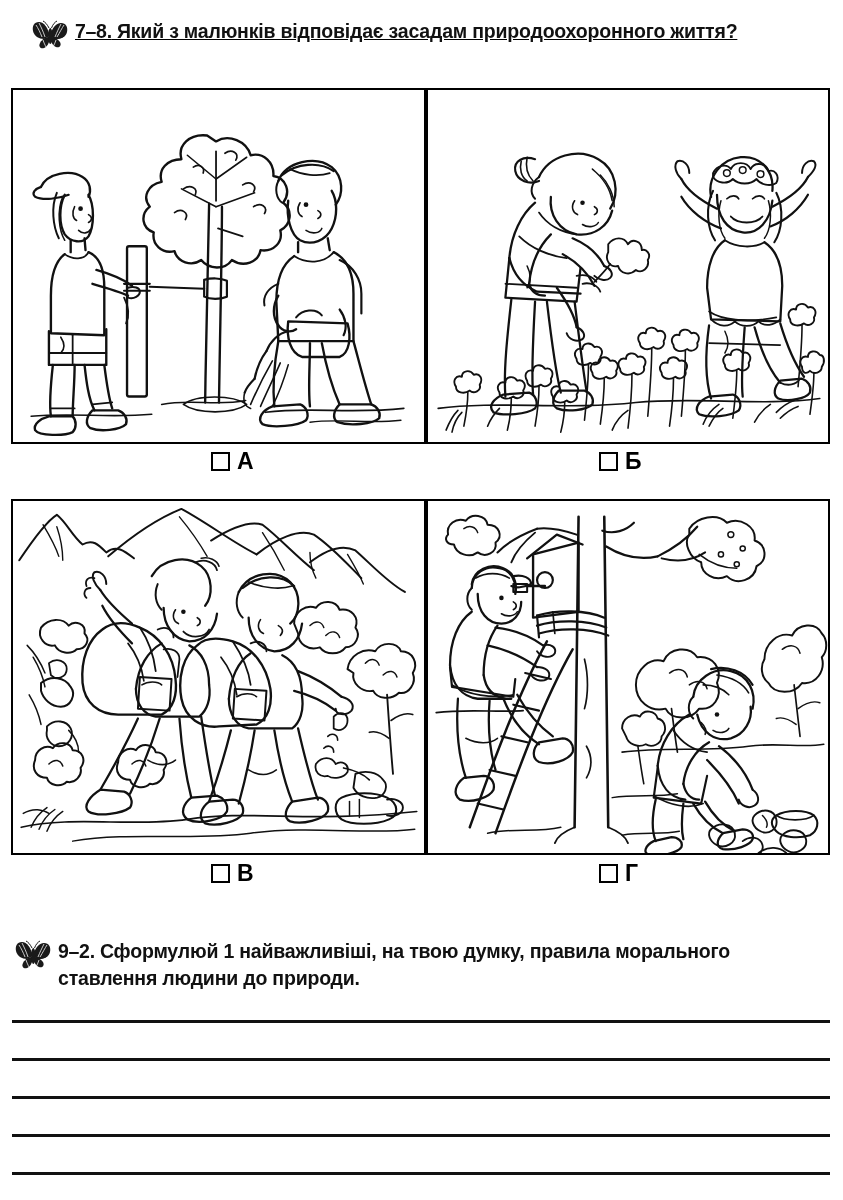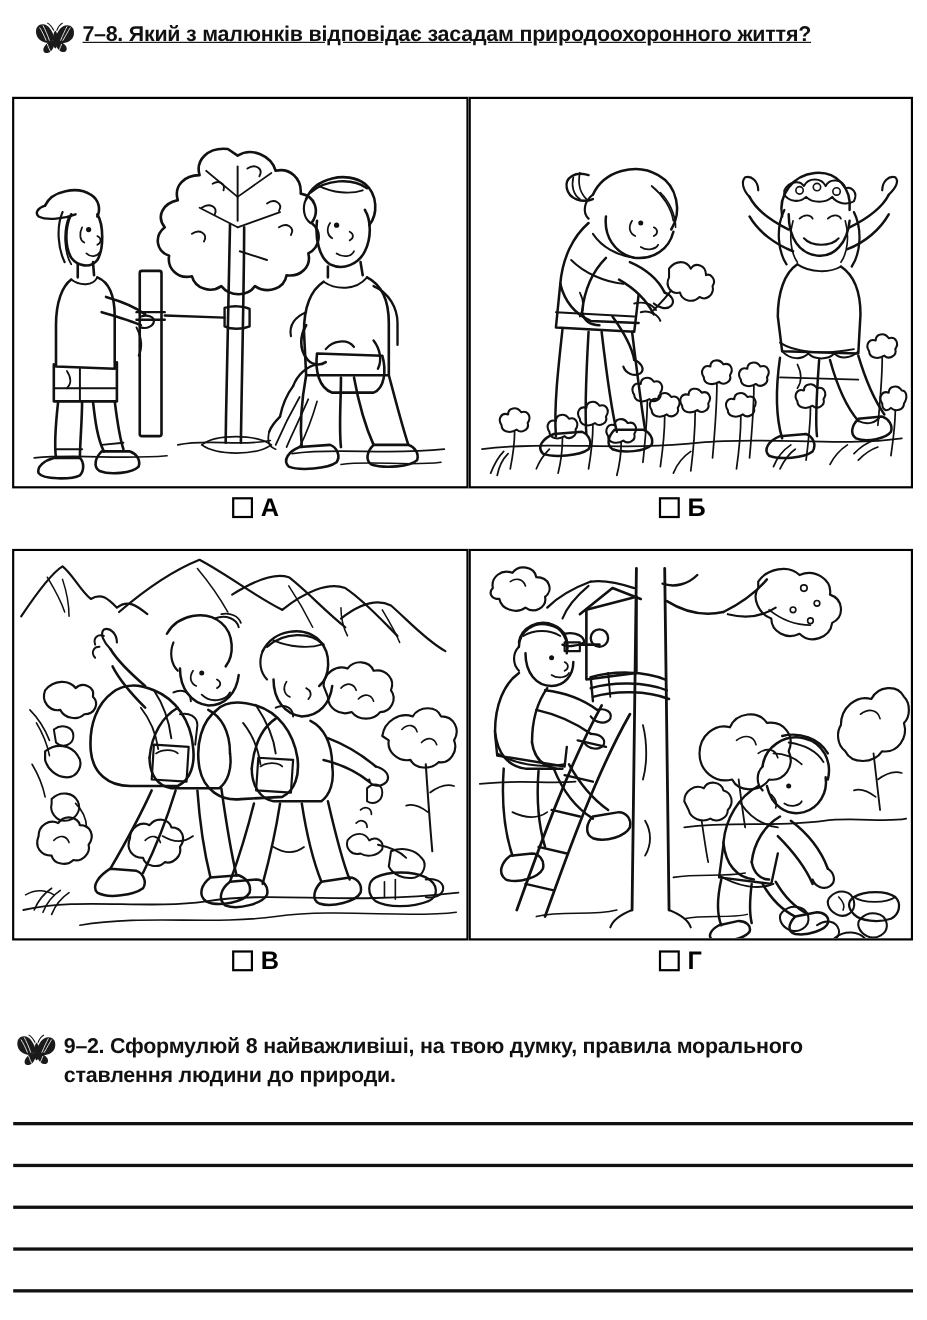--- a/index.html
+++ b/index.html
@@ -748,21 +748,21 @@
           <path d="M5 5 C7 8 9 12 11 17"></path>
           <path d="M8 3 C10 7 12 11 14 17"></path>
           <path d="M33 5 C31 8 29 12 26 17"></path>
           <path d="M30 4 C28 8 26 12 24 17"></path>
           <path d="M12 20 C13 23 14 25 15 27"></path>
           <path d="M25 20 C24 23 23 25 22 27"></path>
         </g>
       </svg>
     </div>
     <div class="q-text">
-      <span class="q-num">9–2.</span><span class="q-body"> Сформулюй 8 найважливіші, на твою думку, правила морального ставлення людини до природи.</span>
+      <span class="q-num">9–2.</span><span class="q-body"> Сформулюй 1 найважливіші, на твою думку, правила морального ставлення людини до природи.</span>
     </div>
   </div>
 
   <div id="answer-lines">
     <div class="answer-line"></div>
     <div class="answer-line"></div>
     <div class="answer-line"></div>
     <div class="answer-line"></div>
     <div class="answer-line"></div>
   </div>

